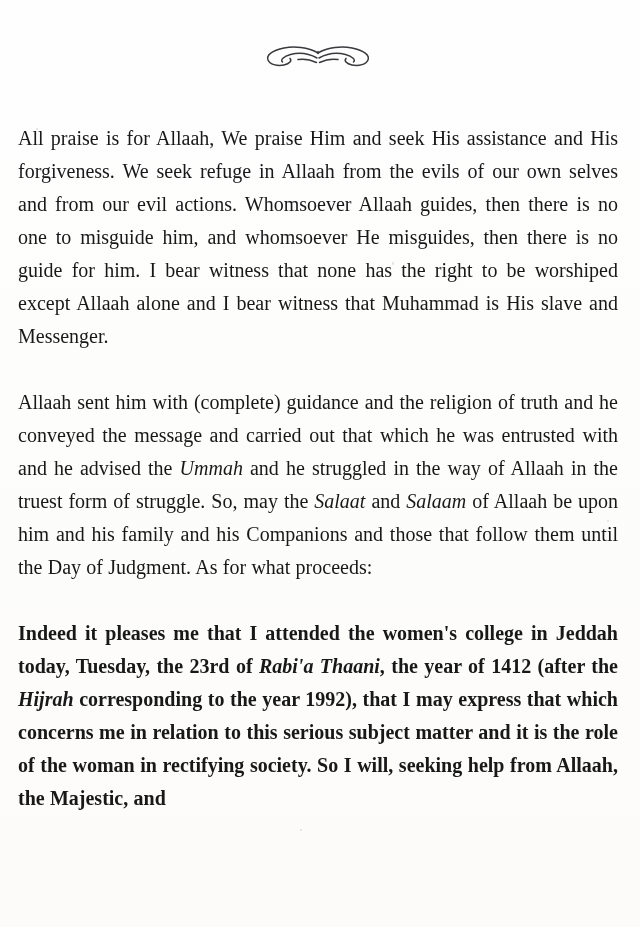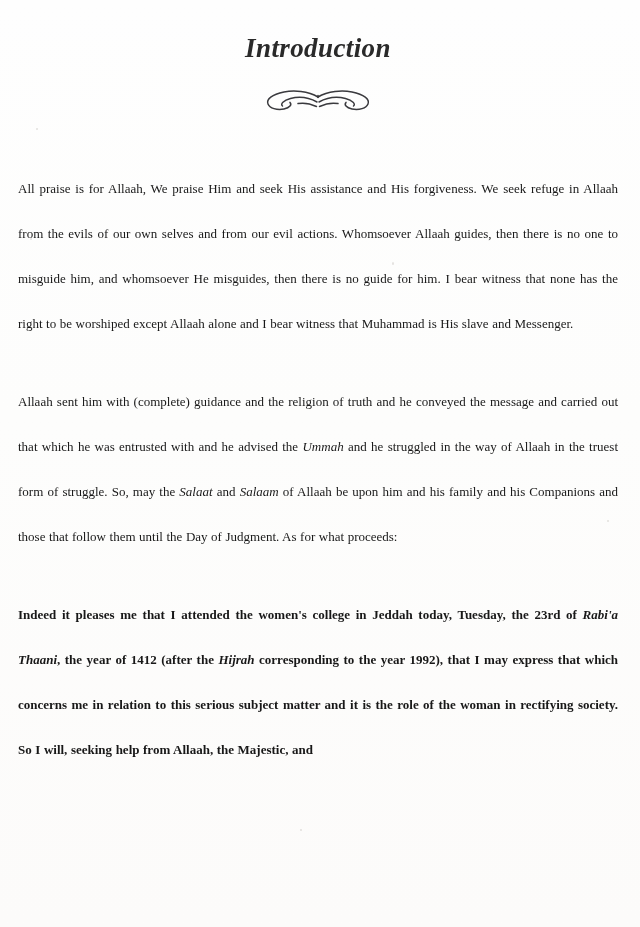--- a/index.html
+++ b/index.html
@@ -56,22 +56,22 @@
     display: inline-block;
     vertical-align: middle;
   }
 
   
   .body-copy {
     margin-top: 46px;
   }
 
   p.para {
-    font-size: 13px;
-    line-height: 45px;
+    font-size: 20px;
+    line-height: 33px;
     text-align: justify;
     text-justify: inter-word;
     margin: 16px 0 33px 0;
     color: #181818;
     word-spacing: 0.3px;
     -webkit-font-smoothing: antialiased;
   }
   p.para:last-child {
     margin-bottom: 0;
     font-weight: bold;
@@ -88,21 +88,20 @@
     opacity: 0.5;
     pointer-events: none;
   }
 </style>
 </head>
 <body>
 
 <div class="page">
   <div class="page-inner">
 
-    <h1 class="chapter-title">Introduction</h1>
 
     <div class="ornament-wrap">
       <svg width="140" height="30" viewBox="0 0 140 30" aria-hidden="true">
         <g fill="none" stroke="#3a3a3e" stroke-width="1.5" stroke-linecap="round">
 
           <path d="M70 11 C 60 5, 46 4, 36 6 C 24 8.5, 18 13, 20 18 C 21.6 22.2, 29 24.4, 36 23 C 42 21.8, 44 18.6, 42 16.4"></path>
 
           <path d="M69 16 C 60 11, 50 10.5, 42.5 12.5 C 35.5 14.4, 32 18, 34.5 20"></path>
 
           <path d="M68.5 20.5 C 62 17.5, 55 16.6, 50 17.6"></path>

